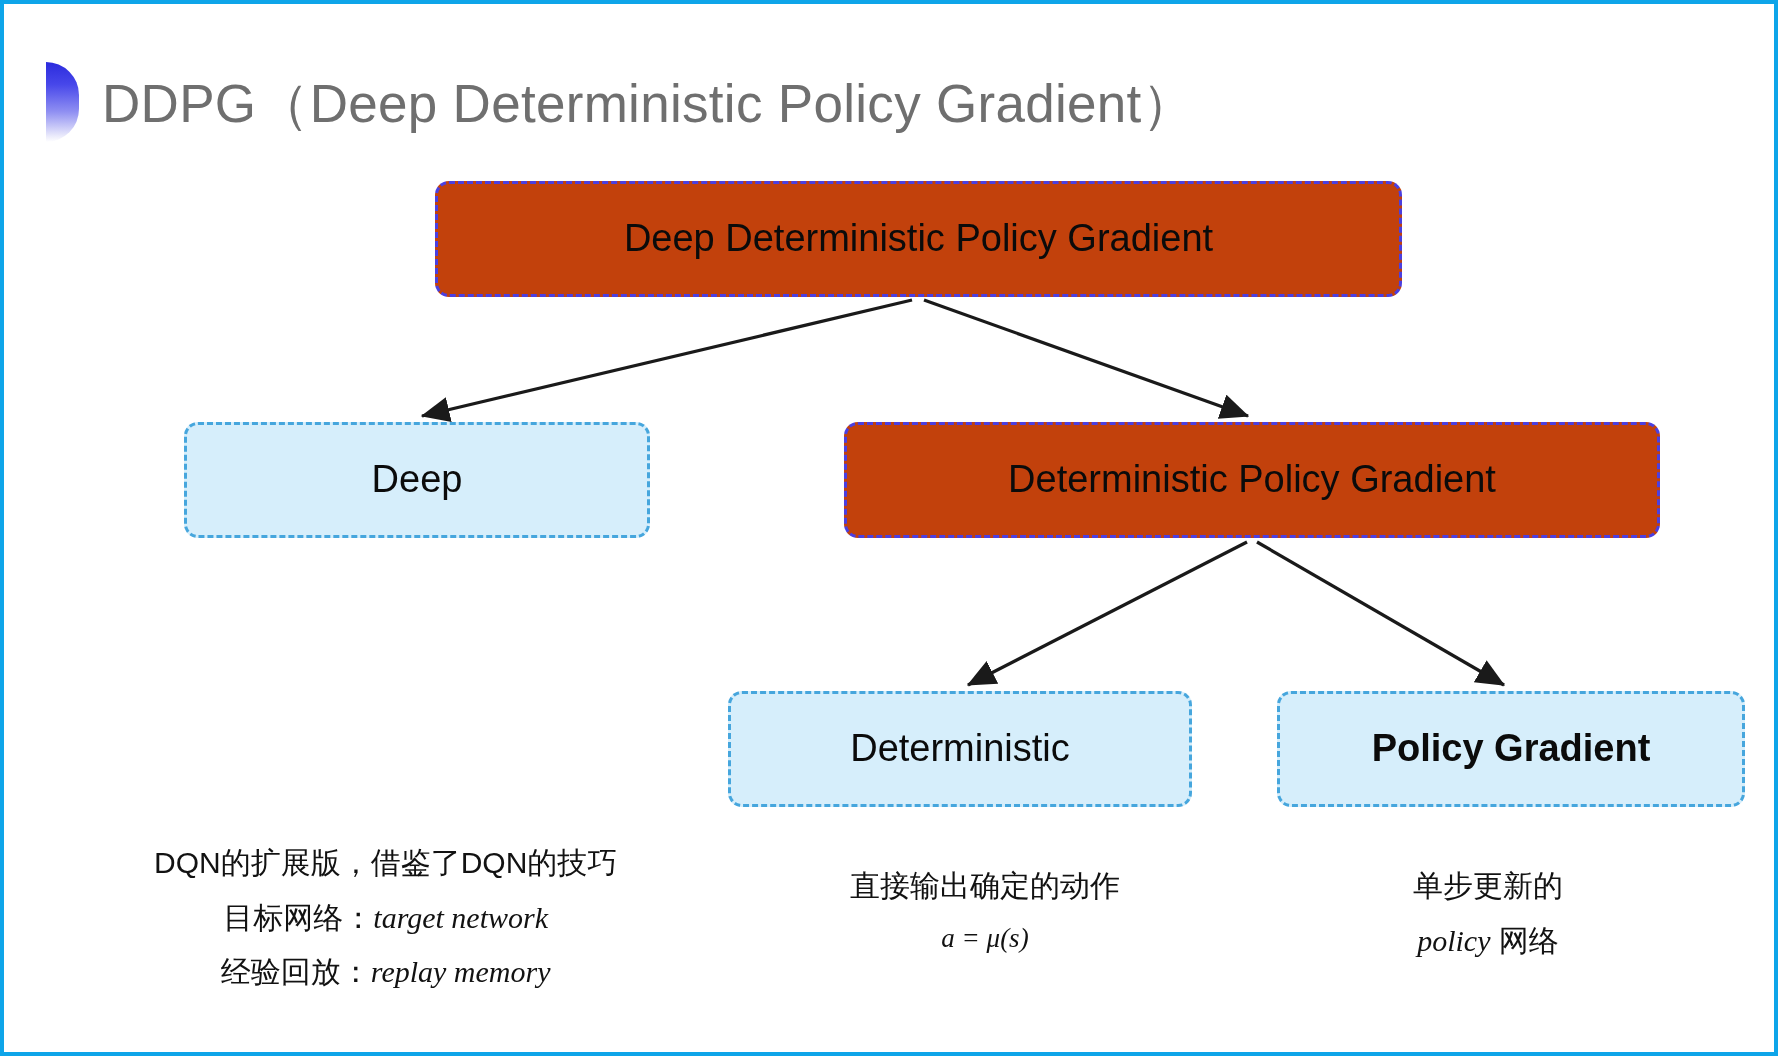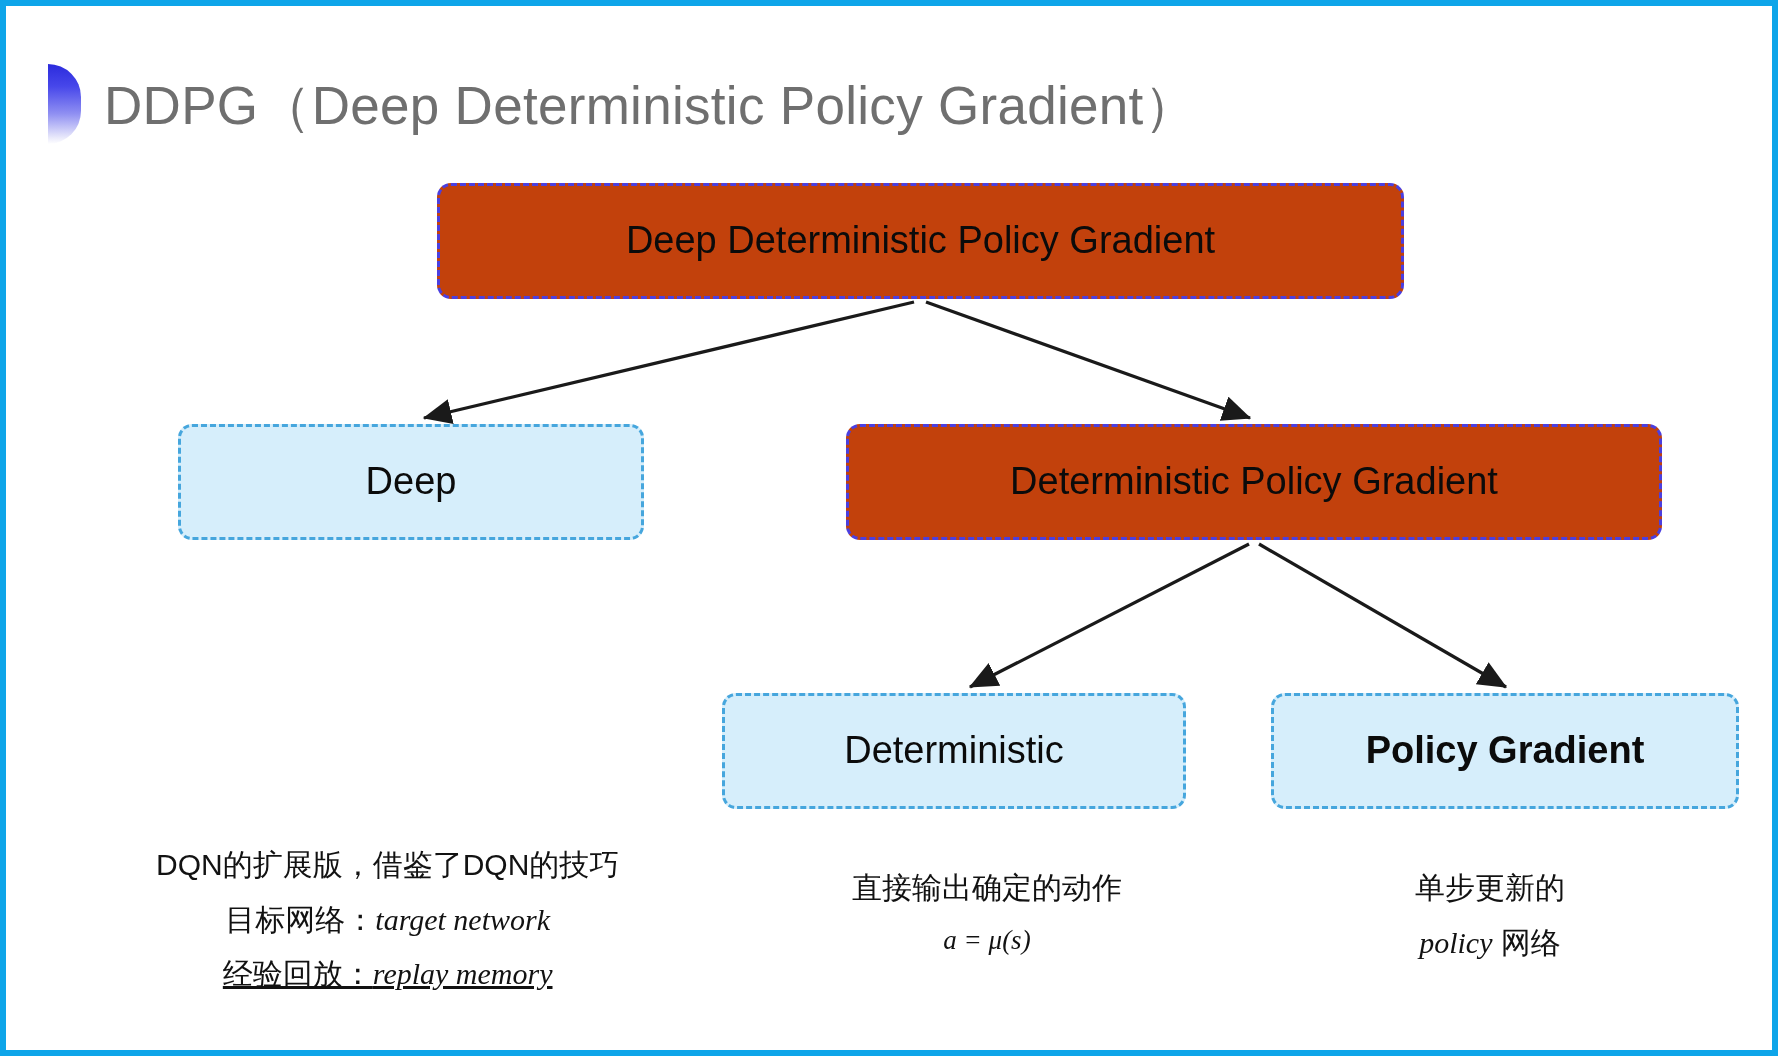--- a/index.html
+++ b/index.html
@@ -10,21 +10,21 @@
   body {
     font-family: "Liberation Sans", sans-serif;
   }
   #slide {
     position: relative;
     width: 1778px;
     height: 1056px;
     background: #ffffff;
     overflow: hidden;
     box-sizing: border-box;
-    border: 6px solid #0ea5e9;
+    border: 4px solid #0ea5e9;
   }
 
   
   #title-deco {
     position: absolute;
     left: 42px;
     top: 58px;
     width: 33px;
     height: 80px;
     border-radius: 0 40px 40px 0 / 0 40px 40px 0;
@@ -59,20 +59,21 @@
     font-weight: 400;
     padding: 0 14px;
   }
   .node.purple {
     background: #c2410c;
     border-color: #4b3fe0;
   }
   .node.cyan {
     background: #d6eefb;
     border-color: #46a6dd;
+    margin-left: 8px;
   }
 
   #node-root   { left: 431px; top: 177px;  width: 967px; height: 116px; }
   #node-deep   { left: 172px; top: 418px;  width: 466px; height: 116px; }
   #node-dpg    { left: 840px; top: 418px;  width: 816px; height: 116px; }
   #node-det    { left: 716px; top: 687px;  width: 464px; height: 116px; }
   #node-pg     { left: 1265px; top: 687px; width: 468px; height: 116px; font-weight: bold; }
 
   
   #arrows {
@@ -91,21 +92,21 @@
     line-height: 1.82;
     white-space: nowrap;
   }
   .caption .mono-it {
     font-family: "Liberation Serif", serif;
     font-style: italic;
   }
   #caption-left  { left: 150px; top: 832px; text-align: center; }
   #caption-left .l1 { text-align: center; }
   #caption-left .l2 { text-align: center; }
-  #caption-left .l3 { text-align: center; text-decoration: underline; }
+  #caption-left .l3 { text-align: center; }
   #caption-mid   { left: 846px; top: 855px; text-align: center; }
   #caption-right { left: 1409px; top: 855px; text-align: center; }
 
   .caption .line { display: block; }
   .formula {
     font-family: "Liberation Serif", serif;
     font-style: italic;
     font-size: 27px;
   }
 </style>

